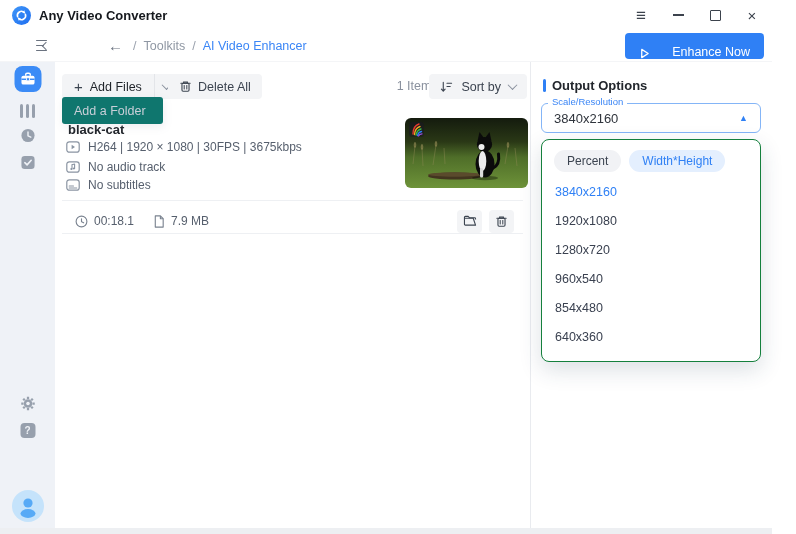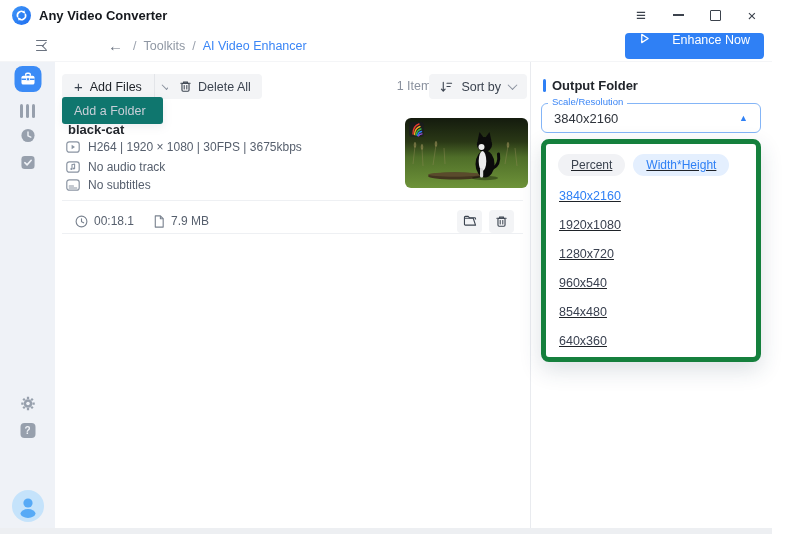--- a/index.html
+++ b/index.html
@@ -35,21 +35,21 @@
   .collapse-icon i:nth-child(2){ top:6px; width:8px; }
   .collapse-icon i:nth-child(3){ top:11px; width:11px; }
   .collapse-icon::after { content:""; position:absolute; right:0; top:4px; width:5px; height:5px;
       border-left:1.6px solid #6b7380; border-bottom:1.6px solid #6b7380; transform:rotate(45deg); }
   .back-arrow { margin-left:59px; font-size:15px; color:#6b7380; cursor:pointer; line-height:1; }
   .breadcrumb { display:flex; align-items:center; gap:7px; margin-left:10px; font-size:12.5px; }
   .crumb-sep { color:#9aa1ad; }
   .crumb-link { color:#8f97a3; cursor:pointer; }
   .crumb-current { color:#3b86f6; }
   .enhance-btn { margin-left:auto; height:26px; background:#2f80f5; color:#fff; border:none; border-radius:4px;
-      display:inline-flex; align-items:flex-start; gap:22px; padding:0 14px; font-size:12.5px; font-family:inherit; cursor:pointer; }
+      display:inline-flex; align-items:flex-end; gap:22px; padding:0 14px; font-size:12.5px; font-family:inherit; cursor:pointer; }
 
   
   .app-body { flex:1 1 auto; display:flex; min-height:0; }
   .window-footer { height:6px; background:#edeff2; flex:0 0 auto; }
 
   
   .sidebar { width:55px; background:#eff2f7; position:relative; flex:0 0 auto; }
   .side-icon { position:absolute; left:50%; transform:translateX(-50%); display:flex; align-items:center; justify-content:center; cursor:pointer; }
   .side-active { top:4px; width:27px; height:26px; background:#3b8bf6; border-radius:8px; }
   .bars-icon { top:41px; width:16px; height:15px; gap:2.5px; }
@@ -97,21 +97,21 @@
   .right-panel { width:242px; flex:0 0 auto; background:#fff; border-left:1px solid #e9ebef; position:relative; }
   .panel-header { position:absolute; left:12px; top:16px; display:flex; align-items:center; gap:6px; }
   .accent-bar { width:3px; height:13px; background:#2f80f5; border-radius:2px; }
   .panel-title { font-size:13px; font-weight:bold; color:#22262c; }
   .select-label { position:absolute; left:17px; top:34px; font-size:9.5px; color:#3b86f6; background:#fff; padding:0 4px; z-index:2; }
   .select-box { position:absolute; left:10px; top:41px; width:220px; height:30px; border:1.5px solid #84b5f7; border-radius:6px;
       display:flex; align-items:center; padding:0 12px; cursor:pointer; background:#fff; }
   .select-value { font-size:13px; color:#2f343c; }
   .select-caret { margin-left:auto; color:#2f80f5; font-size:9px; }
   .dropdown { position:absolute; left:10px; top:77px; width:220px; height:223px; background:#fff; border-radius:8px;
-      border:5px solid #15803d; box-shadow:0 8px 22px rgba(40,60,90,0.16); overflow:hidden; z-index:10;text-decoration:underline; }
+      border:1px solid #15803d; box-shadow:0 8px 22px rgba(40,60,90,0.16); overflow:hidden; z-index:10; }
   .tabs-row { display:flex; gap:8px; padding:10px 12px 6px 12px; }
   .pill { display:inline-flex; align-items:center; height:22px; padding:0 13px; border-radius:12px;
       font-size:12px; background:#f1f2f5; color:#3c4450; cursor:pointer; }
   .pill.active { background:#e4effe; color:#2f80f5; }
   .res-item { height:29px; line-height:29px; padding-left:13px; font-size:12.5px; color:#3a4150; cursor:pointer; }
   .res-item.selected { color:#2f80f5; }
 </style>
 </head>
 <body>
 
@@ -358,21 +358,21 @@
           </svg>
         </button>
       </div>
 
       <div class="divider" style="top:171px;"></div>
     </div>
 
     <div class="right-panel">
       <div class="panel-header">
         <span class="accent-bar"></span>
-        <span class="panel-title">Output Folder</span>
+        <span class="panel-title">Output Options</span>
       </div>
 
       <span class="select-label">Scale/Resolution</span>
       <div class="select-box">
         <span class="select-value">3840x2160</span>
         <span class="select-caret">▲</span>
       </div>
 
       <div class="dropdown">
         <div class="tabs-row">

